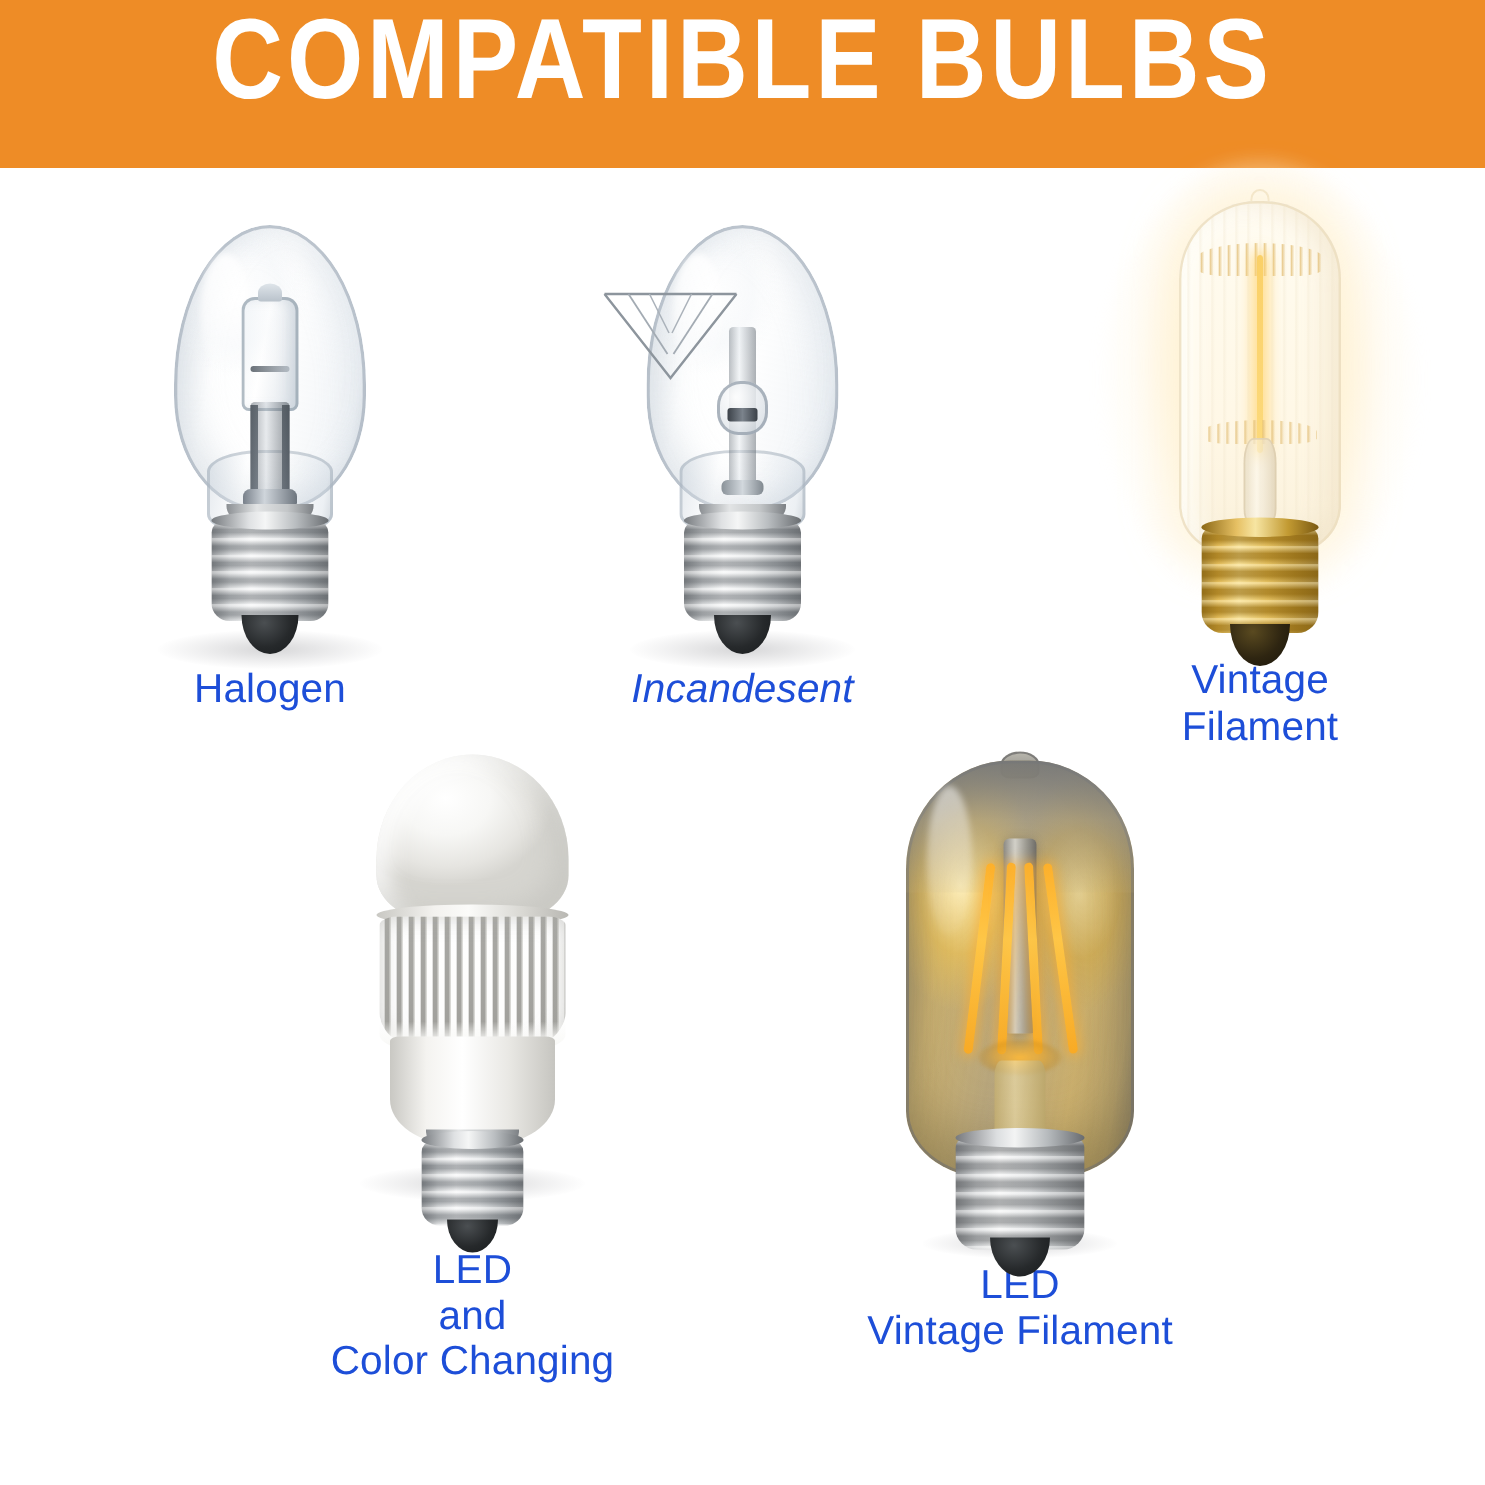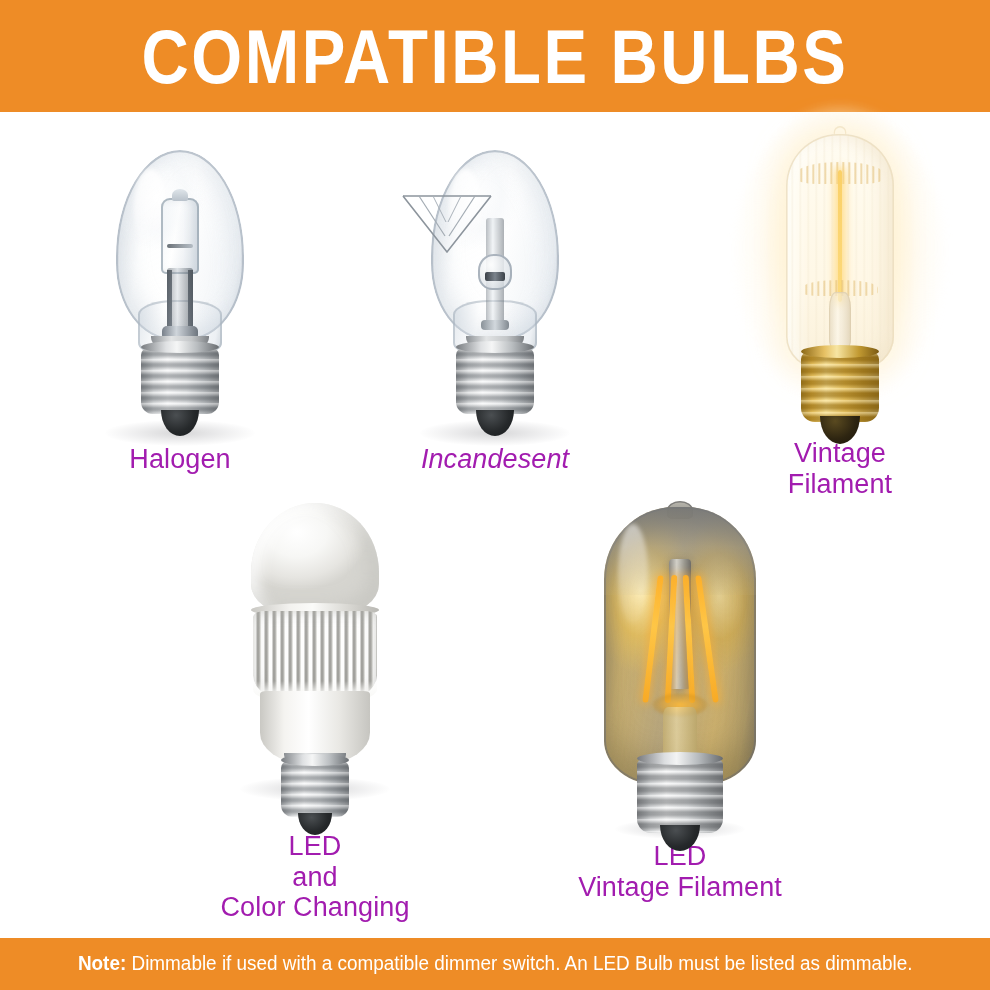--- a/index.html
+++ b/index.html
@@ -10,21 +10,21 @@
     font-family:"Liberation Sans", sans-serif;
     overflow:hidden;
     position:relative;
   }
   .page{position:relative;width:990px;height:990px;background:#fff;overflow:hidden;}
 
   
   .header-bar{
     position:absolute;left:0;top:0;width:990px;height:112px;
     background:#ee8c26;
-    display:flex;align-items:center;justify-content:center;
+    display:flex;justify-content:center;
   }
   .header-title{
     color:#ffffff;
     font-family:"Liberation Sans", sans-serif;
     font-weight:bold;
     font-size:76px;
     letter-spacing:3px;
     transform:scaleX(0.86);
     transform-origin:center;
     white-space:nowrap;
@@ -45,21 +45,21 @@
     transform:scaleX(0.97);
     line-height:1;
   }
   .footer-note b{font-weight:bold;}
 
   
   .content{position:absolute;left:0;top:112px;width:990px;height:826px;}
 
   .cell{position:absolute;display:flex;flex-direction:column;align-items:center;}
   .bulb-label{
-    color:#a21caf;
+    color:#1d4ed8;
     font-size:27px;
     line-height:1.13;
     text-align:center;
     white-space:pre-line;
     letter-spacing:0.1px;
   }
 
   
   .cell-halogen    {left:40px;  top:30px;  width:280px;}
   .cell-incand     {left:355px; top:30px;  width:280px;font-style:italic;}
@@ -518,19 +518,14 @@
           <div class="lvf-base" style="top:258px;"></div>
           <div class="base-tip" style="top:324px;width:40px;height:26px;"></div>
         </div>
       </div>
       <div class="bulb-label" style="margin-top:14px;">LED
 Vintage Filament</div>
     </div>
 
   </div>
 
-  <div class="footer-bar">
-    <div class="footer-note">
-      <b>Note:</b><span> Dimmable if used with a compatible dimmer switch.  An LED Bulb must be listed as dimmable.</span>
-    </div>
-  </div>
 
 </div>
 
 </body></html>

